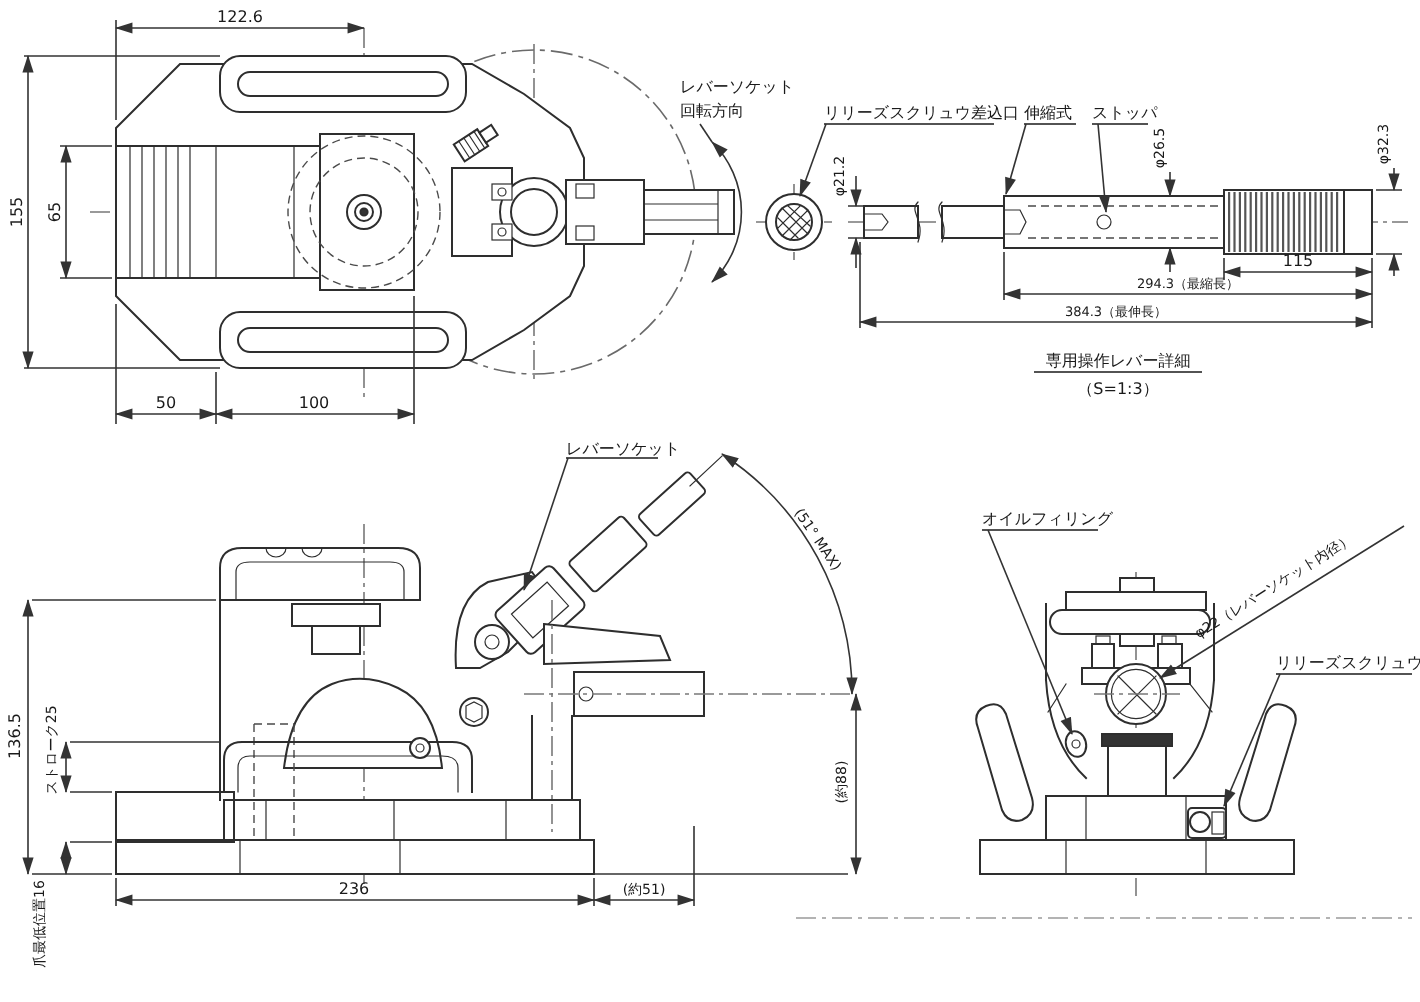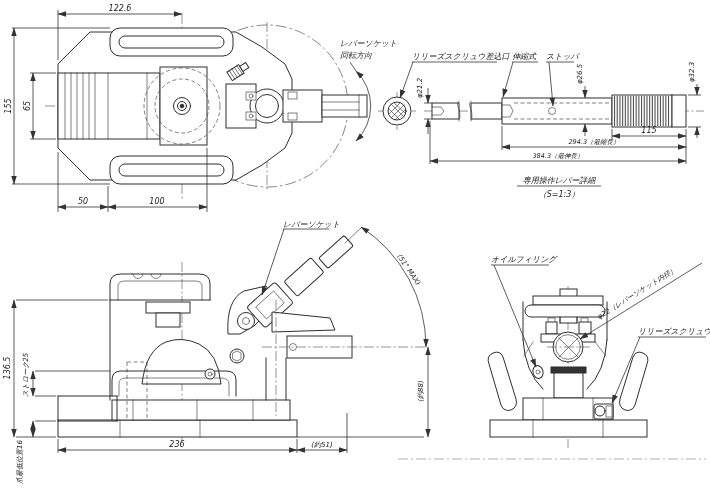--- a/index.html
+++ b/index.html
@@ -1,16 +1,16 @@
 <!DOCTYPE html>
 <html><head>
 <meta charset="utf-8">
 <style>
   html,body{margin:0;padding:0;background:#f4f4f2;}
-  .page{width:710px;height:501px;background:#ffffff;position:relative;overflow:hidden;font-style:italic;}
+  .page{width:710px;height:501px;background:#ffffff;position:relative;overflow:hidden;}
   svg{display:block;}
   text{font-family:"DejaVu Sans",sans-serif;fill:#1a1a1a;}
   .t8{font-size:8px;} .t7{font-size:7px;} .t65{font-size:6.5px;}
   .ln{stroke:#2e2e2e;stroke-width:1;fill:none;stroke-linecap:square;}
   .thin{stroke-width:0.6;}
   .fw{fill:#ffffff;stroke:#2e2e2e;stroke-width:1;}
   .fwt{fill:#ffffff;stroke:#2e2e2e;stroke-width:0.6;}
   .cl{stroke:#787878;stroke-width:0.8;fill:none;stroke-dasharray:10 2.5 2 2.5;}
   .clg{stroke:#9a9a9a;stroke-width:0.8;fill:none;stroke-dasharray:10 3 2 3;}
   .ph{stroke:#6a6a6a;stroke-width:0.8;fill:none;stroke-dasharray:11 3 2.5 3;}

